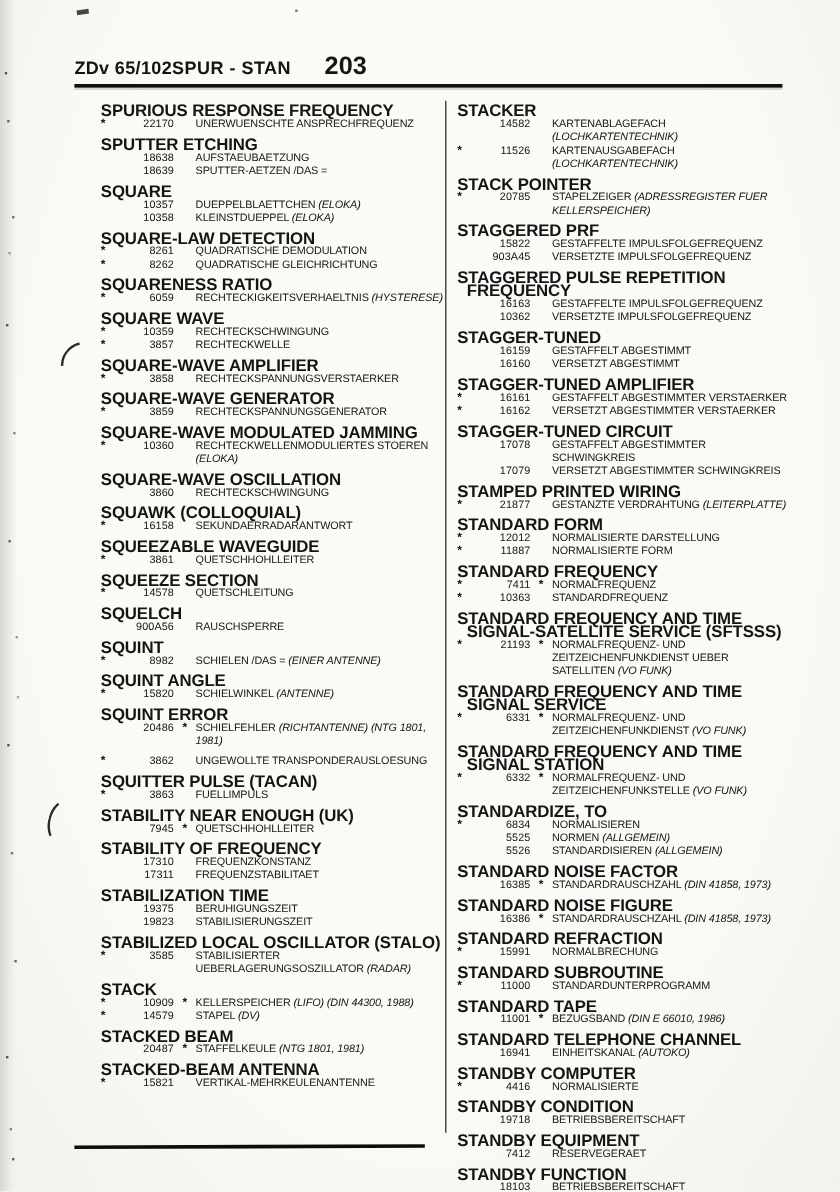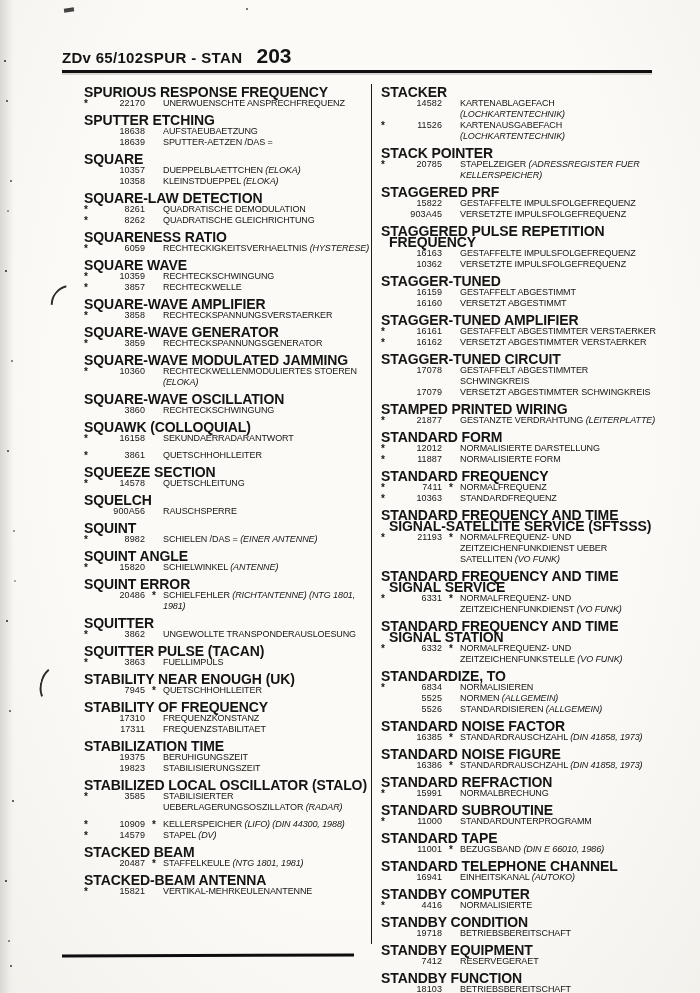--- a/index.html
+++ b/index.html
@@ -21,21 +21,21 @@
   
   .crescent{position:absolute;border:2px solid transparent;border-radius:50%;}
   .crescent.c1{left:52px;top:284px;width:24px;height:30px;
     border-left:2.5px solid #2b2b2b;transform:rotate(38deg);}
   .crescent.c2{left:40px;top:666px;width:22px;height:34px;
     border-left:2.5px solid #2b2b2b;transform:rotate(14deg);}
   
   .header{position:absolute;left:62px;top:44px;width:592px;display:flex;
     align-items:baseline;}
   .hdr-left{font-size:15px;font-weight:bold;letter-spacing:.3px;}
-  .hdr-right{display:flex;align-items:baseline;gap:14px;}
+  .hdr-right{display:flex;align-items:baseline;gap:28px;}
   .hdr-title{font-size:15px;font-weight:bold;letter-spacing:.4px;}
   .hdr-page{font-size:21px;font-weight:bold;}
   .hdr-rule{position:absolute;left:62px;top:70px;width:590px;height:3px;background:#101010;
     box-shadow:0 2px 0 rgba(16,16,16,.15);}
   
   .divider{position:absolute;left:371px;top:84px;width:1.3px;height:860px;background:#1c1c1c;}
   
   .col{position:absolute;top:87px;}
   .col[data-col="0"]{left:84px;width:286px;}
   .col[data-col="1"]{left:381px;width:277px;}
@@ -193,20 +193,21 @@
       <div class="entry">
         <div class="term">SQUAWK (COLLOQUIAL)</div>
         <div class="line">
           <span class="s1">*</span>
           <span class="num">16158</span>
           <span class="s2"></span>
           <span class="txt">SEKUNDAERRADARANTWORT</span>
         </div>
       </div>
       <div class="entry">
+        <div class="term">SQUEEZABLE WAVEGUIDE</div>
         <div class="line">
           <span class="s1">*</span>
           <span class="num">3861</span>
           <span class="s2"></span>
           <span class="txt">QUETSCHHOHLLEITER</span>
         </div>
       </div>
       <div class="entry">
         <div class="term">SQUEEZE SECTION</div>
         <div class="line">
@@ -246,21 +247,20 @@
       <div class="entry">
         <div class="term">SQUINT ERROR</div>
         <div class="line">
           <span class="s1"></span>
           <span class="num">20486</span>
           <span class="s2">*</span>
           <span class="txt">SCHIELFEHLER <i>(RICHTANTENNE)</i> <i>(NTG 1801, 1981)</i></span>
         </div>
       </div>
       <div class="entry">
-        <div class="term">SQUITTER</div>
         <div class="line">
           <span class="s1">*</span>
           <span class="num">3862</span>
           <span class="s2"></span>
           <span class="txt">UNGEWOLLTE TRANSPONDERAUSLOESUNG</span>
         </div>
       </div>
       <div class="entry">
         <div class="term">SQUITTER PULSE (TACAN)</div>
         <div class="line">
@@ -312,20 +312,21 @@
       <div class="entry">
         <div class="term">STABILIZED LOCAL OSCILLATOR (STALO)</div>
         <div class="line">
           <span class="s1">*</span>
           <span class="num">3585</span>
           <span class="s2"></span>
           <span class="txt">STABILISIERTER UEBERLAGERUNGSOSZILLATOR <i>(RADAR)</i></span>
         </div>
       </div>
       <div class="entry">
+        <div class="term">STACK</div>
         <div class="line">
           <span class="s1">*</span>
           <span class="num">10909</span>
           <span class="s2">*</span>
           <span class="txt">KELLERSPEICHER <i>(LIFO)</i> <i>(DIN 44300, 1988)</i></span>
         </div>
         <div class="line">
           <span class="s1">*</span>
           <span class="num">14579</span>
           <span class="s2"></span>

